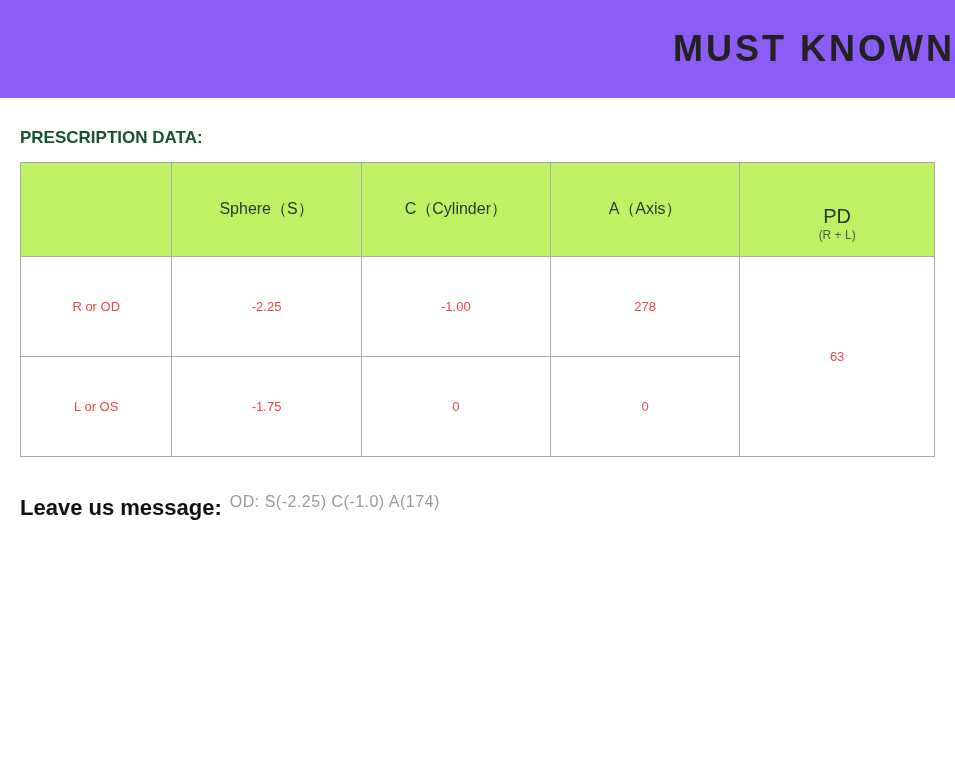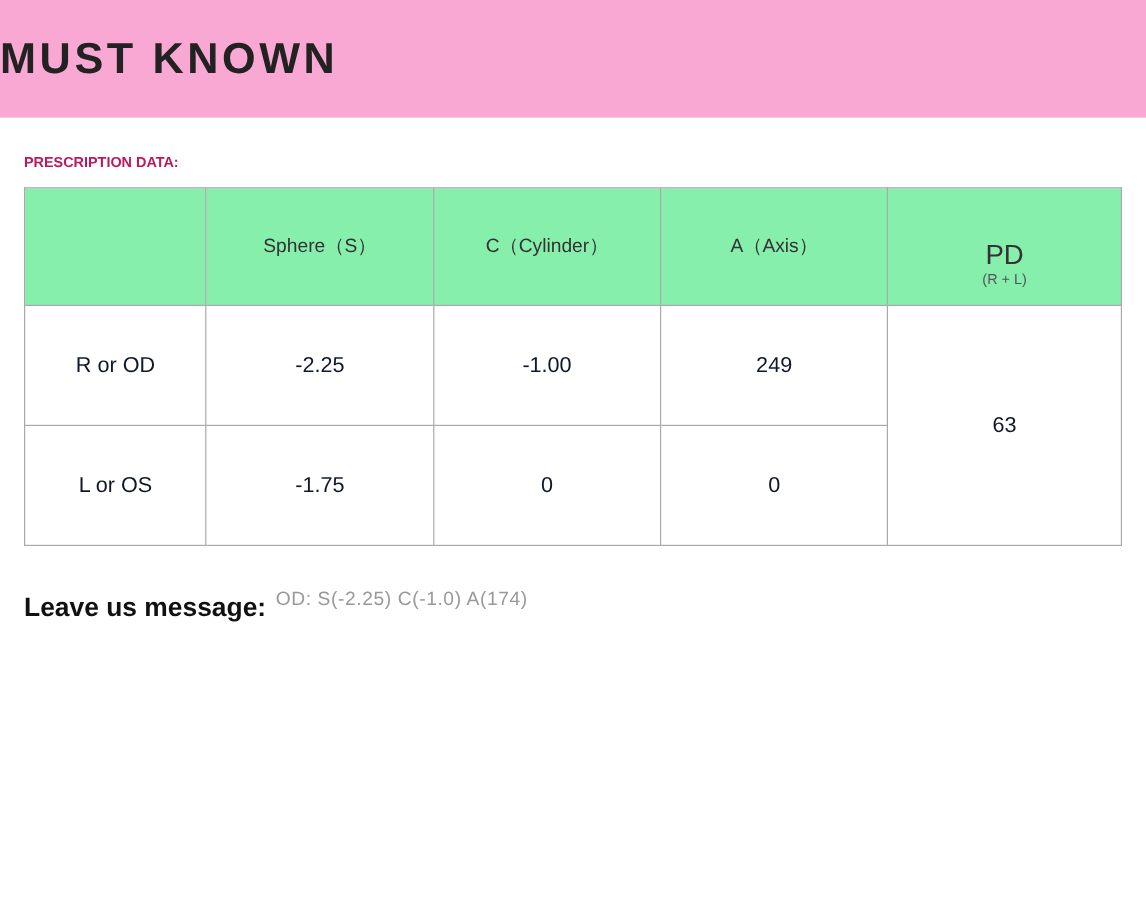--- a/index.html
+++ b/index.html
@@ -10,96 +10,96 @@
 
     body {
       width: 955px;
       height: 770px;
       background: #ffffff;
       font-family: Arial, sans-serif;
       overflow: hidden;
     }
 
     .header-banner {
-      background: #f9a8d4;
-      text-align: left;
+      background: #8b5cf6;
+      text-align: right;
       padding: 28px 0;
       margin-bottom: 30px;
     }
 
     .header-title {
       font-size: 36px;
       font-weight: bold;
       letter-spacing: 3px;
       color: #222;
     }
 
     .content {
       padding: 0 20px;
     }
 
     .section-label {
-      font-size: 12px;
+      font-size: 17px;
       font-weight: bold;
       margin-bottom: 14px;
-      color: #be185d;
+      color: #14532d;
     }
 
     .prescription-table {
       width: 100%;
       border-collapse: collapse;
       margin-bottom: 36px;
     }
 
     .prescription-table td,
     .prescription-table th {
       border: 1px solid #aaa;
       text-align: center;
       vertical-align: middle;
       padding: 14px 10px;
       color: #333;
       font-size: 16px;
     }
 
     .prescription-table .header-row td {
       height: 80px;
-      background: #86efac;
+      background: #bef264;
     }
 
     .col-label {
       width: 140px;
       font-size: 16px;
       color: #222;
     }
 
     .col-sphere, .col-cylinder, .col-axis {
       width: 175px;
     }
 
     .col-pd {
       width: 180px;
     }
 
     .pd-main {
-      font-size: 23px;
+      font-size: 20px;
       font-weight: normal;
       display: block;
       margin-top: 28px;
     }
 
     .pd-sub {
       font-size: 12px;
       color: #555;
       display: block;
     }
 
     .row-value td {
       height: 100px;
-      font-size: 18px;
-      color: #0f172a;
+      font-size: 13px;
+      color: #ef4444;
     }
 
     .row-label-cell {
       font-size: 18px;
       color: #222;
       font-weight: normal;
     }
 
     .pd-value-cell {
       font-size: 22px;
@@ -152,21 +152,21 @@
       <td class="col-axis">A（Axis）</td>
       <td class="col-pd">
         <span class="pd-main">PD</span>
         <span class="pd-sub">(R + L)</span>
       </td>
     </tr>
     <tr class="row-value">
       <td class="row-label-cell col-label">R or OD</td>
       <td>-2.25</td>
       <td>-1.00</td>
-      <td>249</td>
+      <td>278</td>
       <td class="pd-value-cell" rowspan="2">63</td>
     </tr>
     <tr class="row-value">
       <td class="row-label-cell col-label">L or OS</td>
       <td>-1.75</td>
       <td>0</td>
       <td>0</td>
     </tr>
   </tbody>
     </table>

